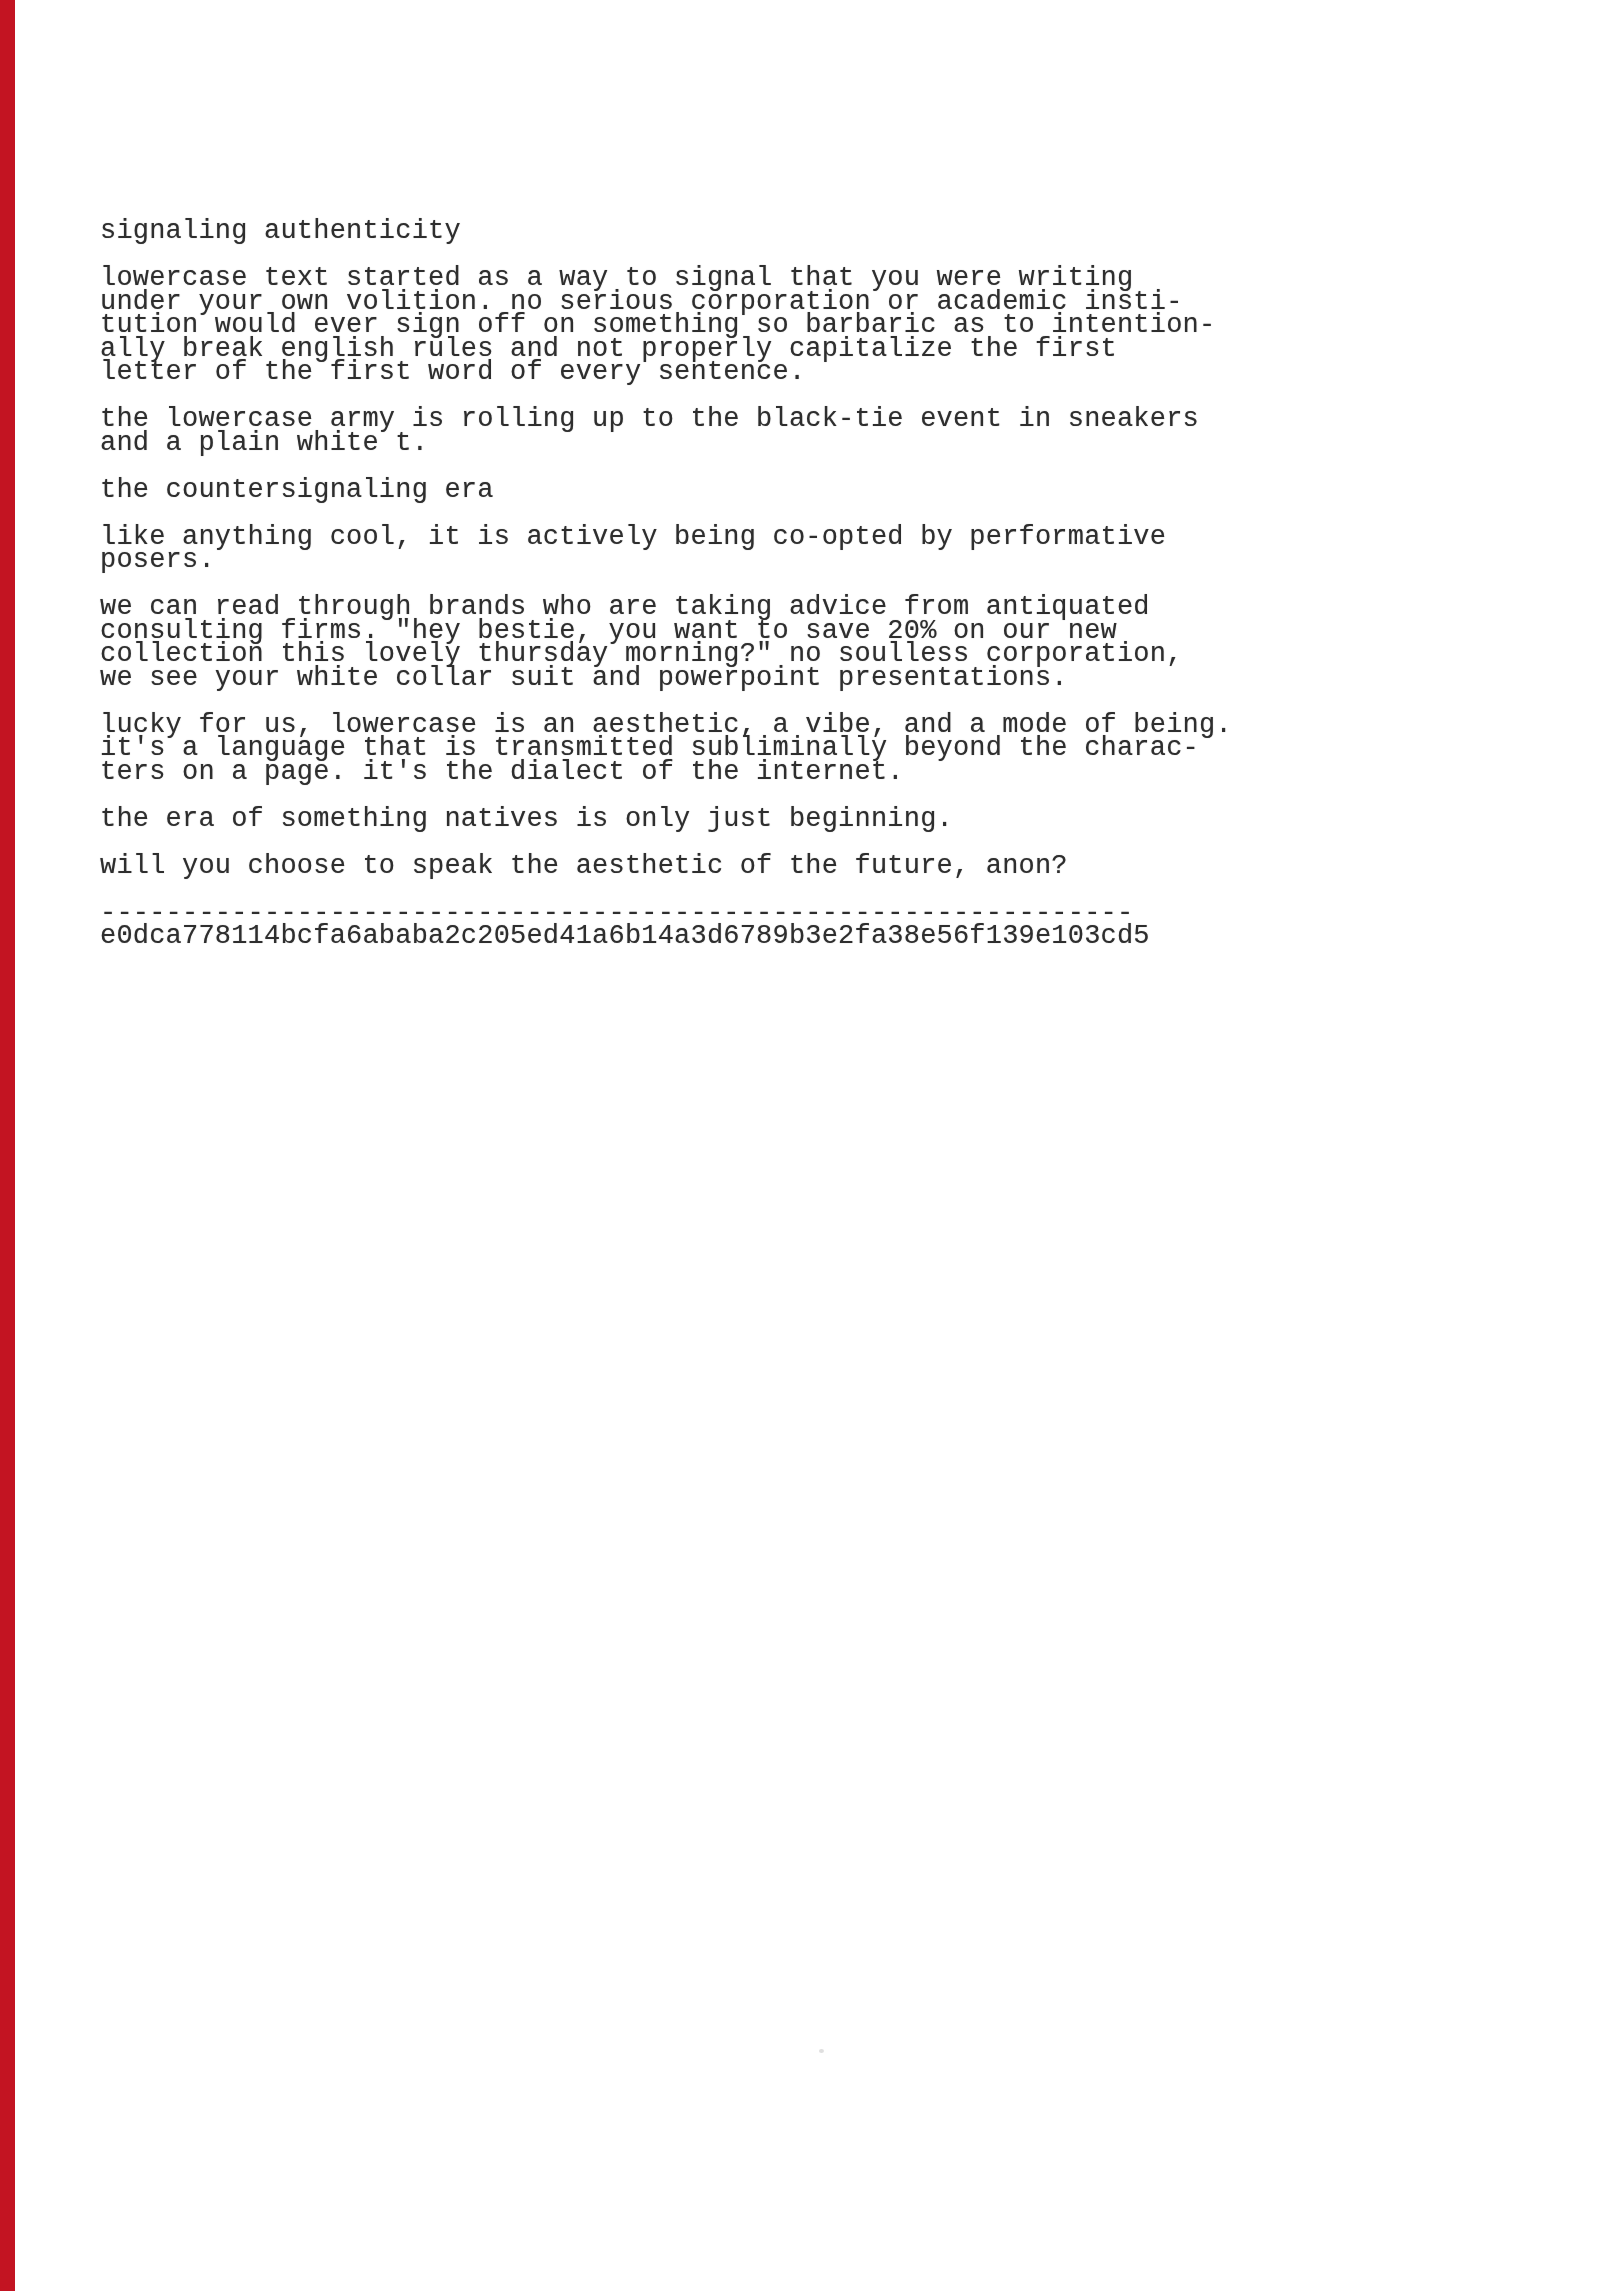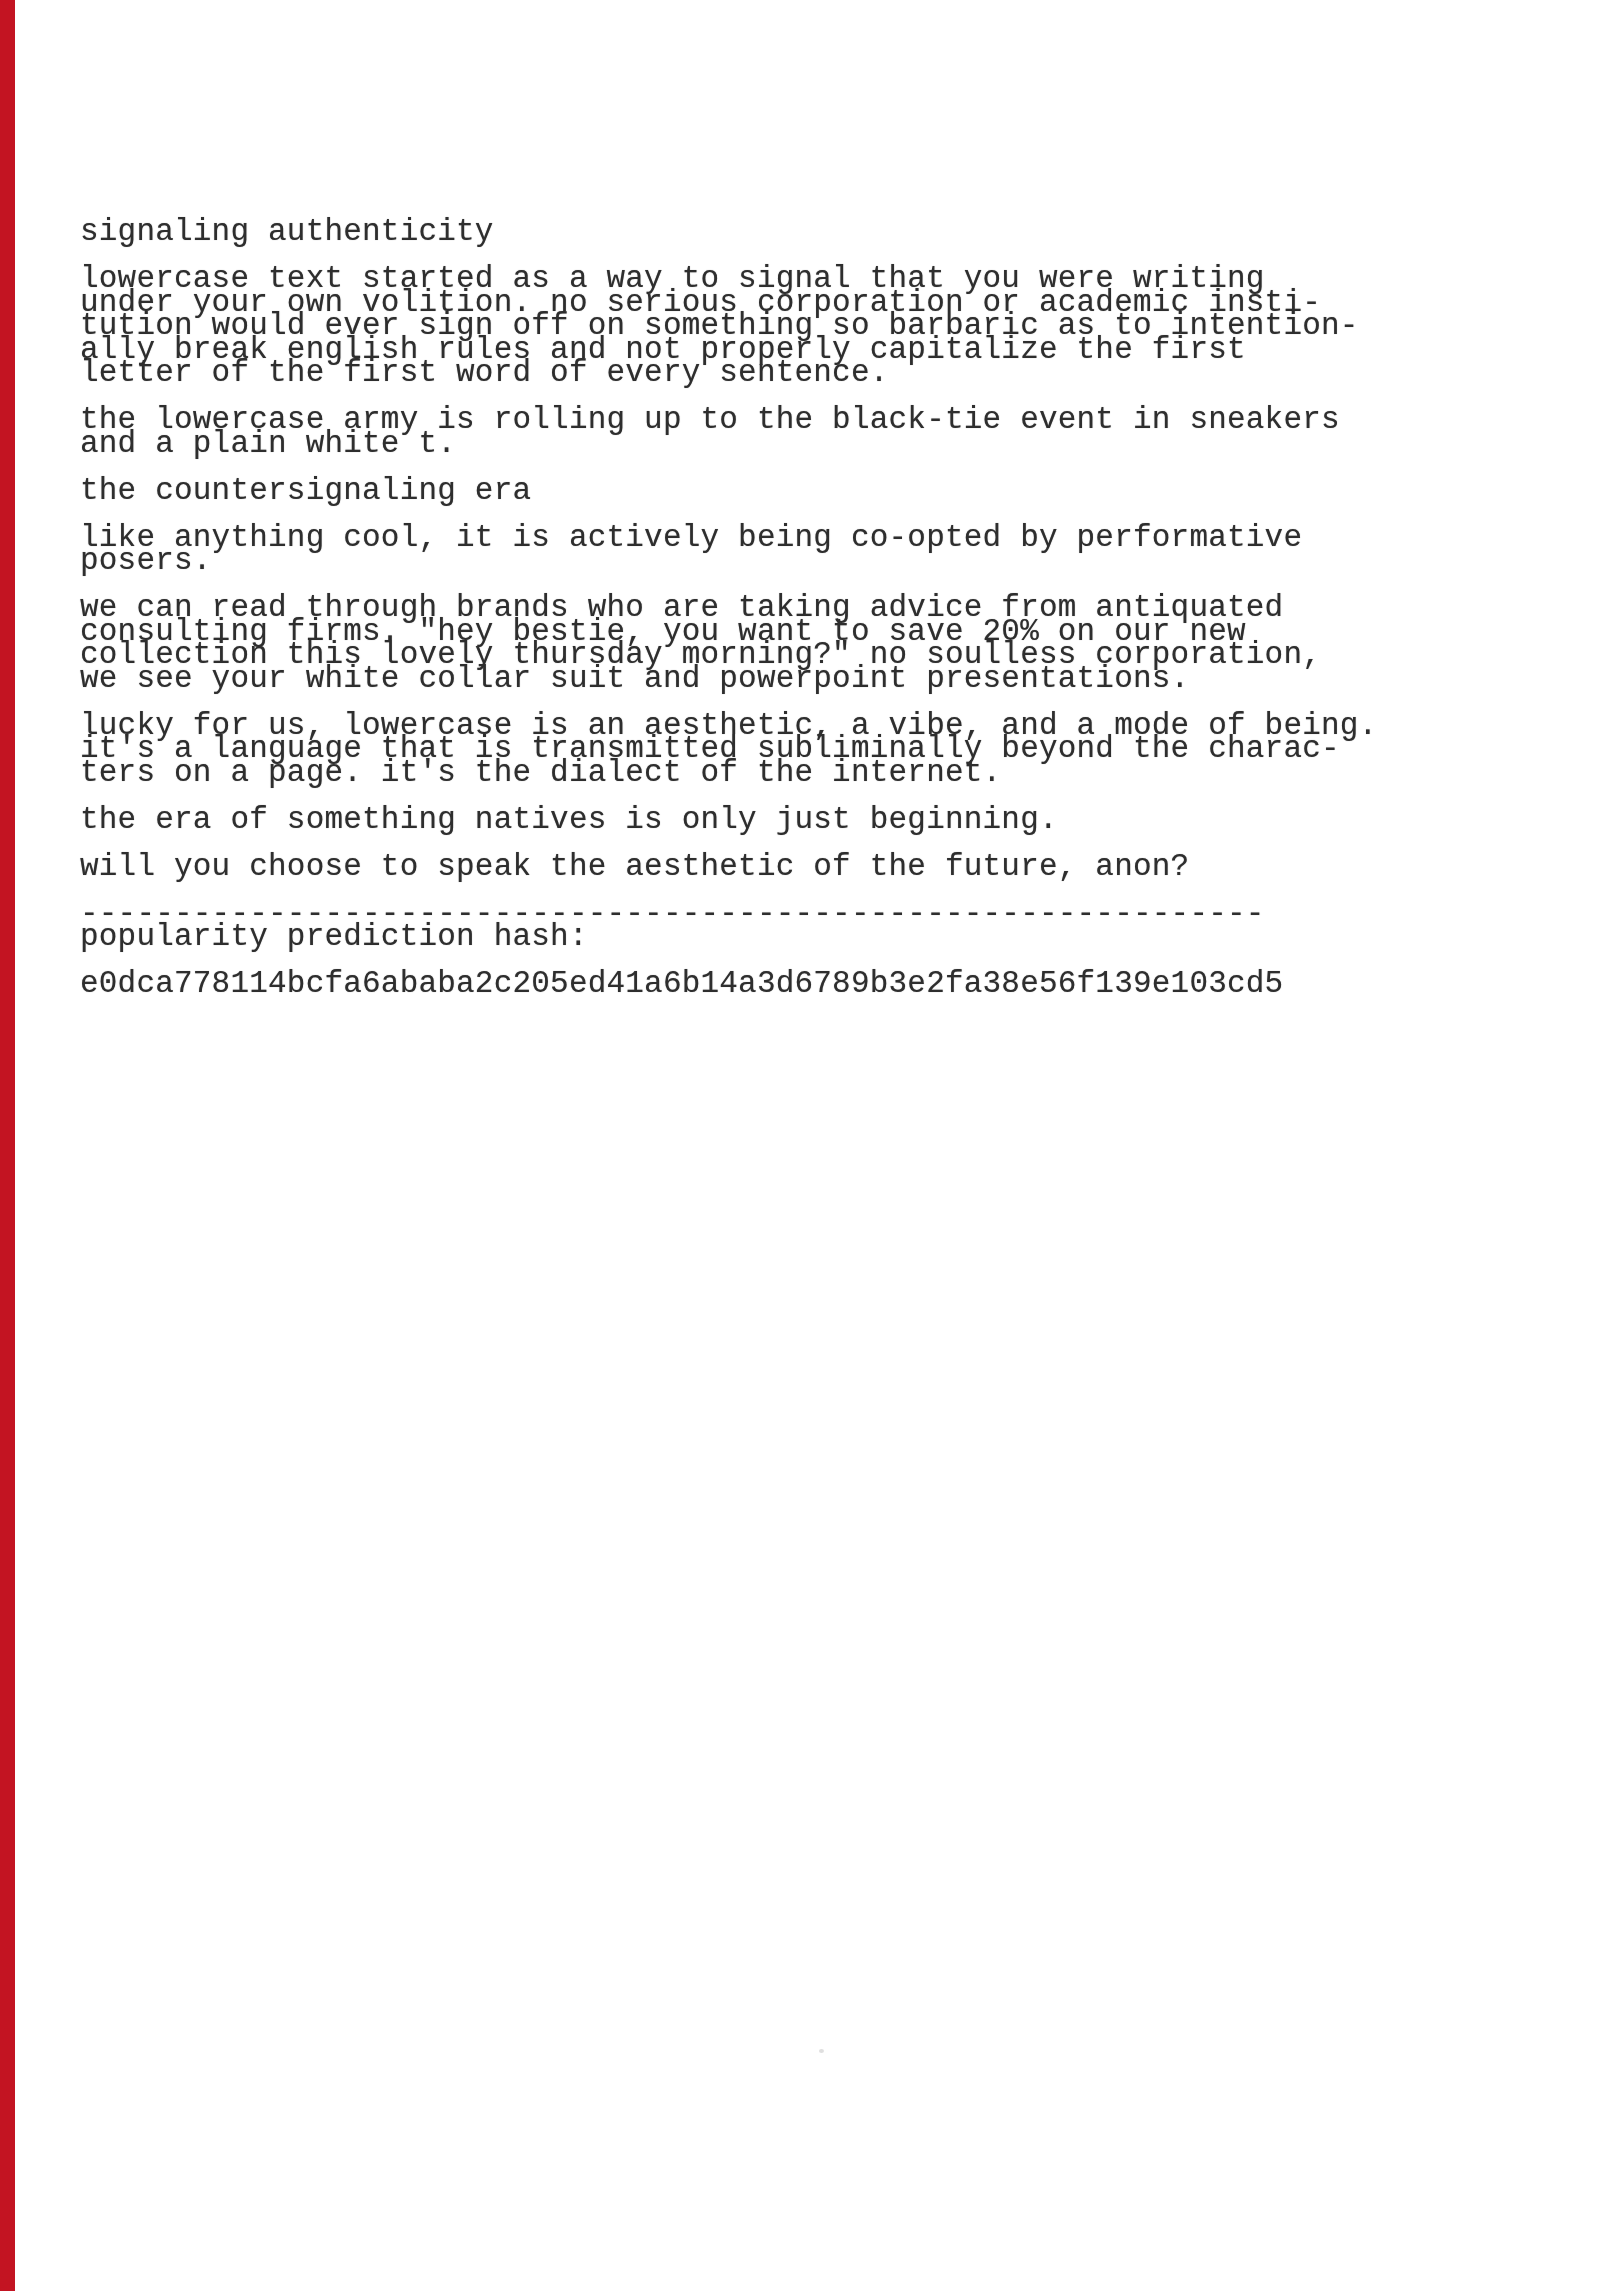--- a/index.html
+++ b/index.html
@@ -14,23 +14,23 @@
     position: absolute; inset: 0;
     background: #ffffff;
   }
   .edge-stripe {
     position: absolute; left: 0; top: 0;
     width: 14.7px; height: 2292px;
     background: #c31422;
   }
   .doc {
     position: absolute;
-    left: 80px; top: 220px;
+    left: 100px; top: 220px;
     width: 1078px;
-    font-size: 31px;
+    font-size: 27px;
     line-height: 23.5px;
     letter-spacing: 0.2px;
     color: #2e2e2e;
     text-shadow: 0 0 1px rgba(46,46,46,0.45);
   }
   .doc p {
     margin: 0 0 23.5px 0;
     white-space: pre;
   }
   .doc p.sep { margin-bottom: 0; }
@@ -75,20 +75,19 @@
     <p>lucky for us, lowercase is an aesthetic, a vibe, and a mode of being.
 it's a language that is transmitted subliminally beyond the charac-
 ters on a page. it's the dialect of the internet.</p>
 
     <p>the era of something natives is only just beginning.</p>
 
     <p>will you choose to speak the aesthetic of the future, anon?</p>
 
     <p class="sep">---------------------------------------------------------------</p>
 
-    <p>popularity prediction hash:</p>
 
     <p>e0dca778114bcfa6ababa2c205ed41a6b14a3d6789b3e2fa38e56f139e103cd5</p>
   </div>
 
   <div class="speck"></div>
 </div>
 
 
 </body></html>

